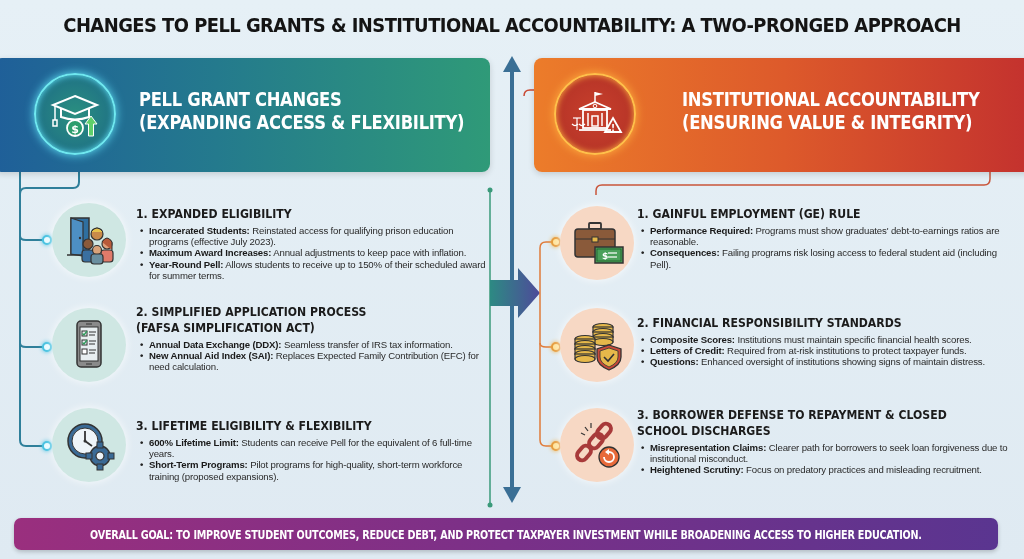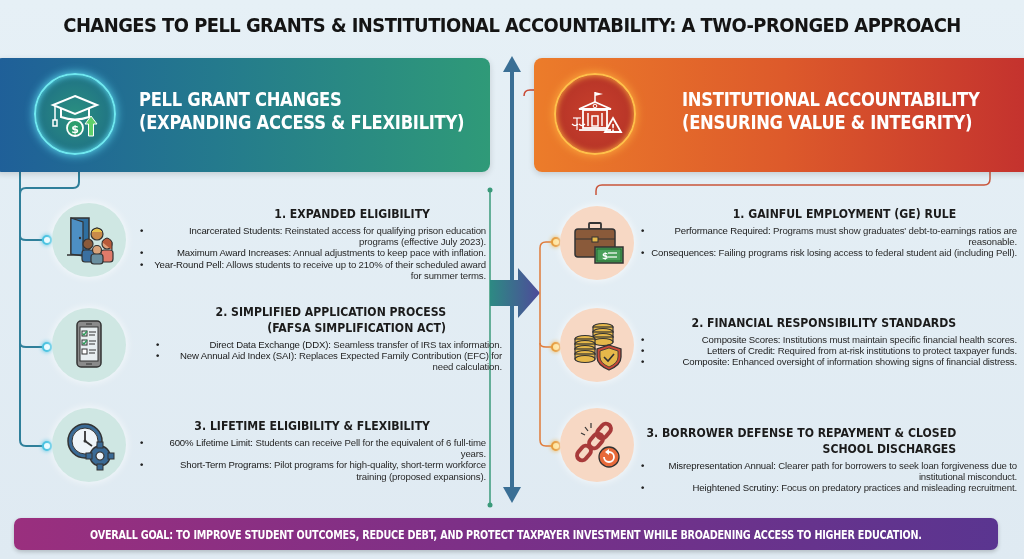--- a/index.html
+++ b/index.html
@@ -62,22 +62,22 @@
       transform: scaleX(0.84); white-space: nowrap; text-transform: uppercase;
     }
     ul.bullets { list-style: none; margin-top: 3px; margin-left: 4px; }
     ul.bullets li {
       font-size: 9.6px; line-height: 11.2px; color: #2a2a2a; position: relative;
       padding-left: 9px; letter-spacing: -0.15px;
     }
     ul.bullets li::before {
       content: "•"; position: absolute; left: 0; top: 0; font-weight: 700; color: #222;
     }
-    ul.bullets li b { font-weight: 400; color: #1a1a1a; margin-top: 35px; }
-    .text-block { position: absolute; text-align: right; }
+    ul.bullets li b { font-weight: 700; color: #1a1a1a; margin-top: 35px; }
+    .text-block { position: absolute; }
 
     .connector { position: absolute; }
     .dot {
       position: absolute; width: 10px; height: 10px; border-radius: 50%;
     }
     .dot.teal { background: #e8fbff; border: 2px solid #45c1e0; box-shadow: 0 0 4px #45c1e0; }
     .dot.orange { background: #ffe39a; border: 2px solid #e59a3a; box-shadow: 0 0 4px #f0b040; }
 
     .goal-bar {
       position: absolute; left: 14px; top: 518px; width: 984px; height: 32px;
@@ -195,21 +195,21 @@
       <rect x="40" y="38" width="12" height="12" rx="3" fill="#e07a6a" stroke="#333" stroke-width="1.2"></rect>
       <circle cx="36" cy="38" r="4.5" fill="#d9a37a" stroke="#333" stroke-width="1.2"></circle>
       <rect x="30" y="42" width="12" height="10" rx="3" fill="#6a8fa0" stroke="#333" stroke-width="1.2"></rect>
     </svg>
   </div>
   <div class="text-block" style="left:136px;top:206px;width:350px;">
     <div class="sec-heading">1. EXPANDED ELIGIBILITY</div>
     <ul class="bullets">
       <li><b>Incarcerated Students:</b><span> Reinstated access for qualifying prison education programs (effective July 2023).</span></li>
       <li><b>Maximum Award Increases:</b><span> Annual adjustments to keep pace with inflation.</span></li>
-      <li><b>Year-Round Pell:</b><span> Allows students to receive up to 210% of their scheduled award for summer terms.</span></li>
+      <li><b>Year-Round Pell:</b><span> Allows students to receive up to 150% of their scheduled award for summer terms.</span></li>
     </ul>
   </div>
 
   <div class="sec-icon" style="left:52px;top:308px;">
     <svg width="50" height="56" viewBox="0 0 50 56">
       <rect x="13" y="4" width="24" height="46" rx="4" fill="#8a8a8a" stroke="#333" stroke-width="1.5"></rect>
       <rect x="16" y="10" width="18" height="34" fill="#e8eef0" stroke="#333" stroke-width="1"></rect>
       <line x1="22" y1="7" x2="28" y2="7" stroke="#333" stroke-width="1"></line>
       <line x1="22" y1="47" x2="28" y2="47" stroke="#333" stroke-width="1"></line>
       <rect x="18" y="14" width="5" height="5" fill="none" stroke="#333" stroke-width="1"></rect>
@@ -218,25 +218,25 @@
       <line x1="25" y1="18" x2="31" y2="18" stroke="#333" stroke-width="1"></line>
       <rect x="18" y="23" width="5" height="5" fill="none" stroke="#333" stroke-width="1"></rect>
       <path d="M18.5 25.5 L20 27 L23 23" fill="none" stroke="#2e9a5a" stroke-width="1.3"></path>
       <line x1="25" y1="24" x2="32" y2="24" stroke="#333" stroke-width="1"></line>
       <line x1="25" y1="27" x2="31" y2="27" stroke="#333" stroke-width="1"></line>
       <rect x="18" y="32" width="5" height="5" fill="#fff" stroke="#333" stroke-width="1"></rect>
       <line x1="25" y1="33" x2="32" y2="33" stroke="#333" stroke-width="1"></line>
       <line x1="25" y1="36" x2="31" y2="36" stroke="#333" stroke-width="1"></line>
     </svg>
   </div>
-  <div class="text-block" style="left:152px;top:304px;width:350px;">
+  <div class="text-block" style="left:136px;top:304px;width:350px;">
     <div class="sec-heading">2. SIMPLIFIED APPLICATION PROCESS</div>
     <div class="sec-heading">(FAFSA SIMPLIFICATION ACT)</div>
     <ul class="bullets">
-      <li><b>Direct Data Exchange (DDX):</b><span> Seamless transfer of IRS tax information.</span></li>
+      <li><b>Annual Data Exchange (DDX):</b><span> Seamless transfer of IRS tax information.</span></li>
       <li><b>New Annual Aid Index (SAI):</b><span> Replaces Expected Family Contribution (EFC) for need calculation.</span></li>
     </ul>
   </div>
 
   <div class="sec-icon" style="left:52px;top:408px;">
     <svg width="56" height="56" viewBox="0 0 56 56">
       <circle cx="24" cy="24" r="17" fill="#3a6a95" stroke="#333" stroke-width="1.5"></circle>
       <circle cx="24" cy="24" r="13" fill="#eef4f8" stroke="#333" stroke-width="1"></circle>
       <line x1="24" y1="24" x2="24" y2="14" stroke="#333" stroke-width="1.8"></line>
       <line x1="24" y1="24" x2="31" y2="29" stroke="#333" stroke-width="1.8"></line>
@@ -308,44 +308,44 @@
       <path d="M40 28 L52 32 L52 40 Q52 48 40 53 Q28 48 28 40 L28 32 Z" fill="#c94a3a" stroke="#333" stroke-width="1.3"></path>
       <path d="M40 31 L49 34 L49 40 Q49 46 40 50 Q31 46 31 40 L31 34 Z" fill="#e6b84a" stroke="#333" stroke-width="0.8"></path>
       <path d="M35 40 L39 44 L45 37" fill="none" stroke="#333" stroke-width="1.6"></path>
     </svg>
   </div>
   <div class="text-block" style="left:637px;top:315px;width:380px;">
     <div class="sec-heading">2. FINANCIAL RESPONSIBILITY STANDARDS</div>
     <ul class="bullets">
       <li><b>Composite Scores:</b><span> Institutions must maintain specific financial health scores.</span></li>
       <li><b>Letters of Credit:</b><span> Required from at-risk institutions to protect taxpayer funds.</span></li>
-      <li><b>Composite:</b><span> Enhanced oversight of information showing signs of financial distress.</span></li>
+      <li><b>Questions:</b><span> Enhanced oversight of institutions showing signs of maintain distress.</span></li>
     </ul>
   </div>
 
   <div class="sec-icon" style="left:560px;top:408px;">
     <svg width="56" height="56" viewBox="0 0 56 56">
       <g fill="none" stroke="#333" stroke-width="1.3">
         <rect x="30" y="6" width="10" height="16" rx="5" transform="rotate(40 35 14)" fill="none" stroke="#a83a3a" stroke-width="4"></rect>
         <rect x="22" y="16" width="10" height="16" rx="5" transform="rotate(40 27 24)" fill="none" stroke="#a83a3a" stroke-width="4"></rect>
         <rect x="10" y="28" width="10" height="16" rx="5" transform="rotate(40 15 36)" fill="none" stroke="#a83a3a" stroke-width="4"></rect>
       </g>
       <line x1="16" y1="10" x2="19" y2="14" stroke="#333" stroke-width="1.2"></line>
       <line x1="22" y1="6" x2="22" y2="11" stroke="#333" stroke-width="1.2"></line>
       <line x1="12" y1="16" x2="16" y2="18" stroke="#333" stroke-width="1.2"></line>
       <circle cx="40" cy="40" r="10" fill="#e86a3a" stroke="#333" stroke-width="1.3"></circle>
       <path d="M35 40 A5 5 0 1 0 40 35" fill="none" stroke="#fff" stroke-width="1.8"></path>
       <polygon points="40,32 40,38 36,35" fill="#fff"></polygon>
     </svg>
   </div>
-  <div class="text-block" style="left:637px;top:425px;width:380px;">
+  <div class="text-block" style="left:637px;top:407px;width:380px;">
     <div class="sec-heading">3. BORROWER DEFENSE TO REPAYMENT &amp; CLOSED</div>
     <div class="sec-heading">SCHOOL DISCHARGES</div>
     <ul class="bullets">
-      <li><b>Misrepresentation Annual:</b><span> Clearer path for borrowers to seek loan forgiveness due to institutional misconduct.</span></li>
+      <li><b>Misrepresentation Claims:</b><span> Clearer path for borrowers to seek loan forgiveness due to institutional misconduct.</span></li>
       <li><b>Heightened Scrutiny:</b><span> Focus on predatory practices and misleading recruitment.</span></li>
     </ul>
   </div>
 </div>
 
 <div class="goal-bar">
   <div class="goal-text">OVERALL GOAL: TO IMPROVE STUDENT OUTCOMES, REDUCE DEBT, AND PROTECT TAXPAYER INVESTMENT WHILE BROADENING ACCESS TO HIGHER EDUCATION.</div>
 </div>
 
 </body></html>

